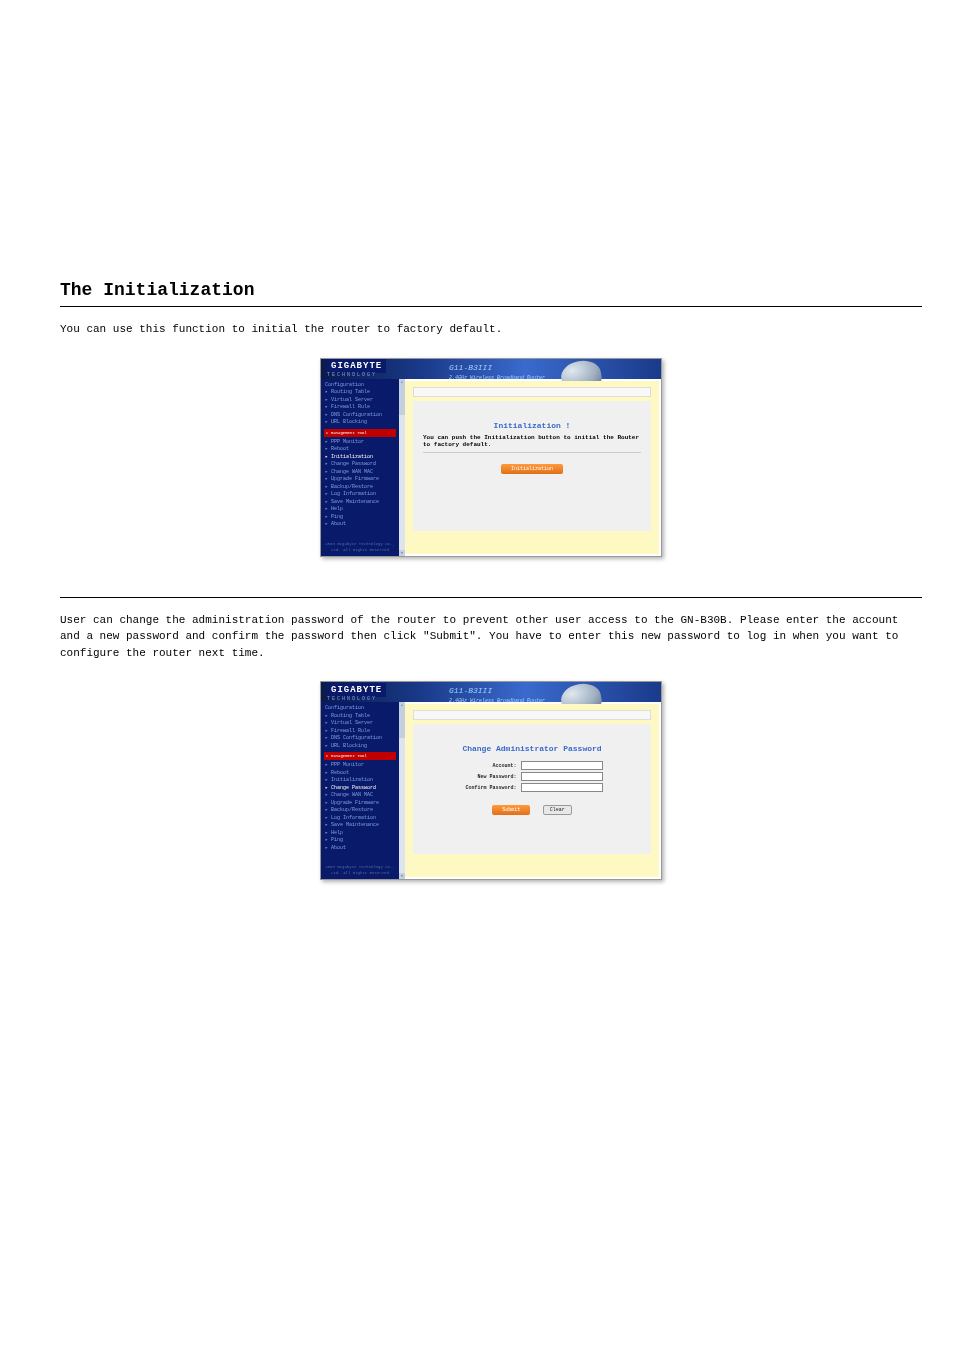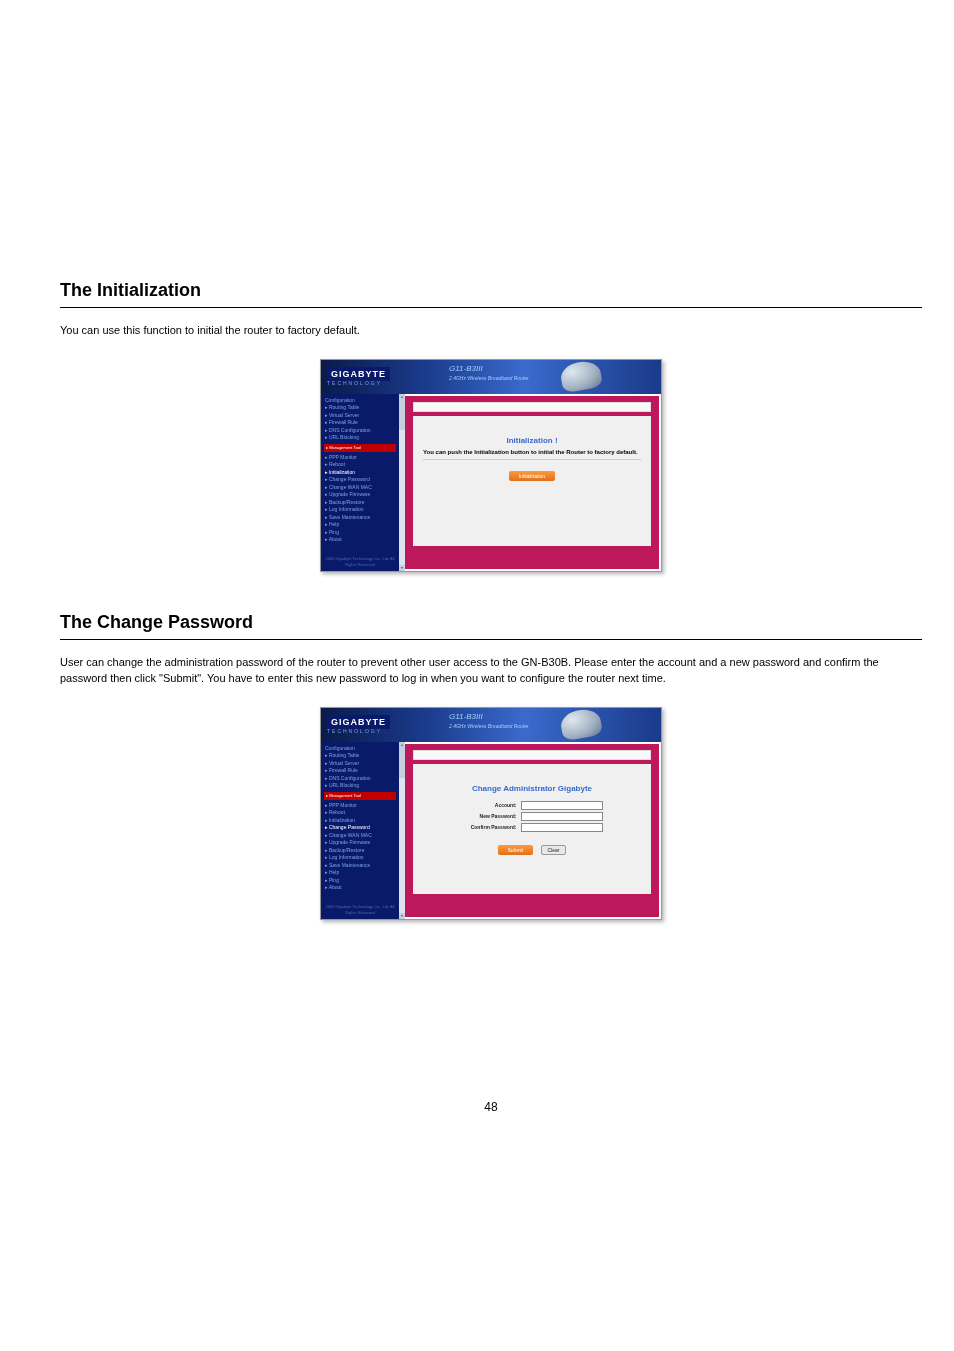--- a/index.html
+++ b/index.html
@@ -4,20 +4,21 @@
 <style>
   body {
     margin: 0;
     padding: 0;
     background: #ffffff;
     font-family: Arial, Helvetica, sans-serif;
     width: 954px;
   }
   .page {
     padding: 280px 32px 80px 60px;
+    font-family: Liberation Mono, monospace;
   }
   .section-title {
     font-size: 18px;
     font-weight: bold;
     color: #000;
     margin-bottom: 6px;
   }
   .hr {
     border: none;
     border-top: 1px solid #000;
@@ -35,21 +36,21 @@
     margin: 10px 0 40px 0;
   }
   .router-screenshot {
     width: 340px;
     background: #fff;
     border: 1px solid #999;
     box-shadow: 2px 2px 4px rgba(0,0,0,0.3);
     position: relative;
   }
   .ss-banner {
-    height: 34px;
+    height: 20px;
     background: linear-gradient(to right, #0a1a4a 0%, #1a3a8a 30%, #3a6acc 60%, #1a3a8a 100%);
     display: flex;
     align-items: center;
     padding: 0 6px;
     position: relative;
   }
   .ss-logo {
     background: #0a1a6a;
     color: #fff;
     font-size: 9px;
@@ -114,21 +115,21 @@
     margin: 2px 0;
   }
   .ss-sidebar .foot {
     margin-top: 12px;
     font-size: 4px;
     color: #4a6aa0;
     text-align: center;
   }
   .ss-main {
     flex: 1;
-    background: #be185d;
+    background: #fef9c3;
     padding: 6px 8px;
     position: relative;
     margin: 2px;
     margin-left: 0;
   }
   .ss-main-gray {
     background: #f8f8f8;
     border: 1px solid #ddd;
     height: 8px;
     margin-bottom: 4px;
@@ -285,21 +286,20 @@
           <div class="ss-main-inner">
             <div class="ss-init-title">Initialization !</div>
             <div class="ss-init-text">You can push the Initialization button to initial the Router to factory default.</div>
             <span class="ss-btn-orange">Initialization</span>
           </div>
         </div>
       </div>
     </div>
   </div>
 
-  <div class="section-title">The Change Password</div>
   <hr class="hr">
   <div class="body-text">User can change the administration password of the router to prevent other user access to the GN-B30B. Please enter the account and a new password and confirm the password then click "Submit". You have to enter this new password to log in when you want to configure the router next time.</div>
 
   <div class="screenshot-wrap">
     <div class="router-screenshot">
       <div class="ss-banner">
         <div>
           <div class="ss-logo">GIGABYTE</div>
           <div class="ss-logo-sub">TECHNOLOGY</div>
         </div>
@@ -335,21 +335,21 @@
           </div>
           <div class="ss-scrollbar">
             <div class="ss-scroll-arrow">▴</div>
             <div class="ss-scroll-thumb"></div>
             <div class="ss-scroll-arrow" style="position:absolute;bottom:0">▾</div>
           </div>
         </div>
         <div class="ss-main">
           <div class="ss-main-gray"></div>
           <div class="ss-main-inner">
-            <div class="ss-pw-title">Change Administrator Gigabyte</div>
+            <div class="ss-pw-title">Change Administrator Password</div>
             <div class="ss-form-row">
               <span class="ss-form-label">Account:</span>
               <span class="ss-form-input"></span>
             </div>
             <div class="ss-form-row">
               <span class="ss-form-label">New Password:</span>
               <span class="ss-form-input"></span>
             </div>
             <div class="ss-form-row">
               <span class="ss-form-label">Confirm Password:</span>
@@ -358,15 +358,14 @@
             <div style="margin-top:6px;">
               <span class="ss-btn-orange">Submit</span>
               <span class="ss-btn-clear">Clear</span>
             </div>
           </div>
         </div>
       </div>
     </div>
   </div>
 
-  <div class="page-num">48</div>
 
 </div>
 
 </body></html>

